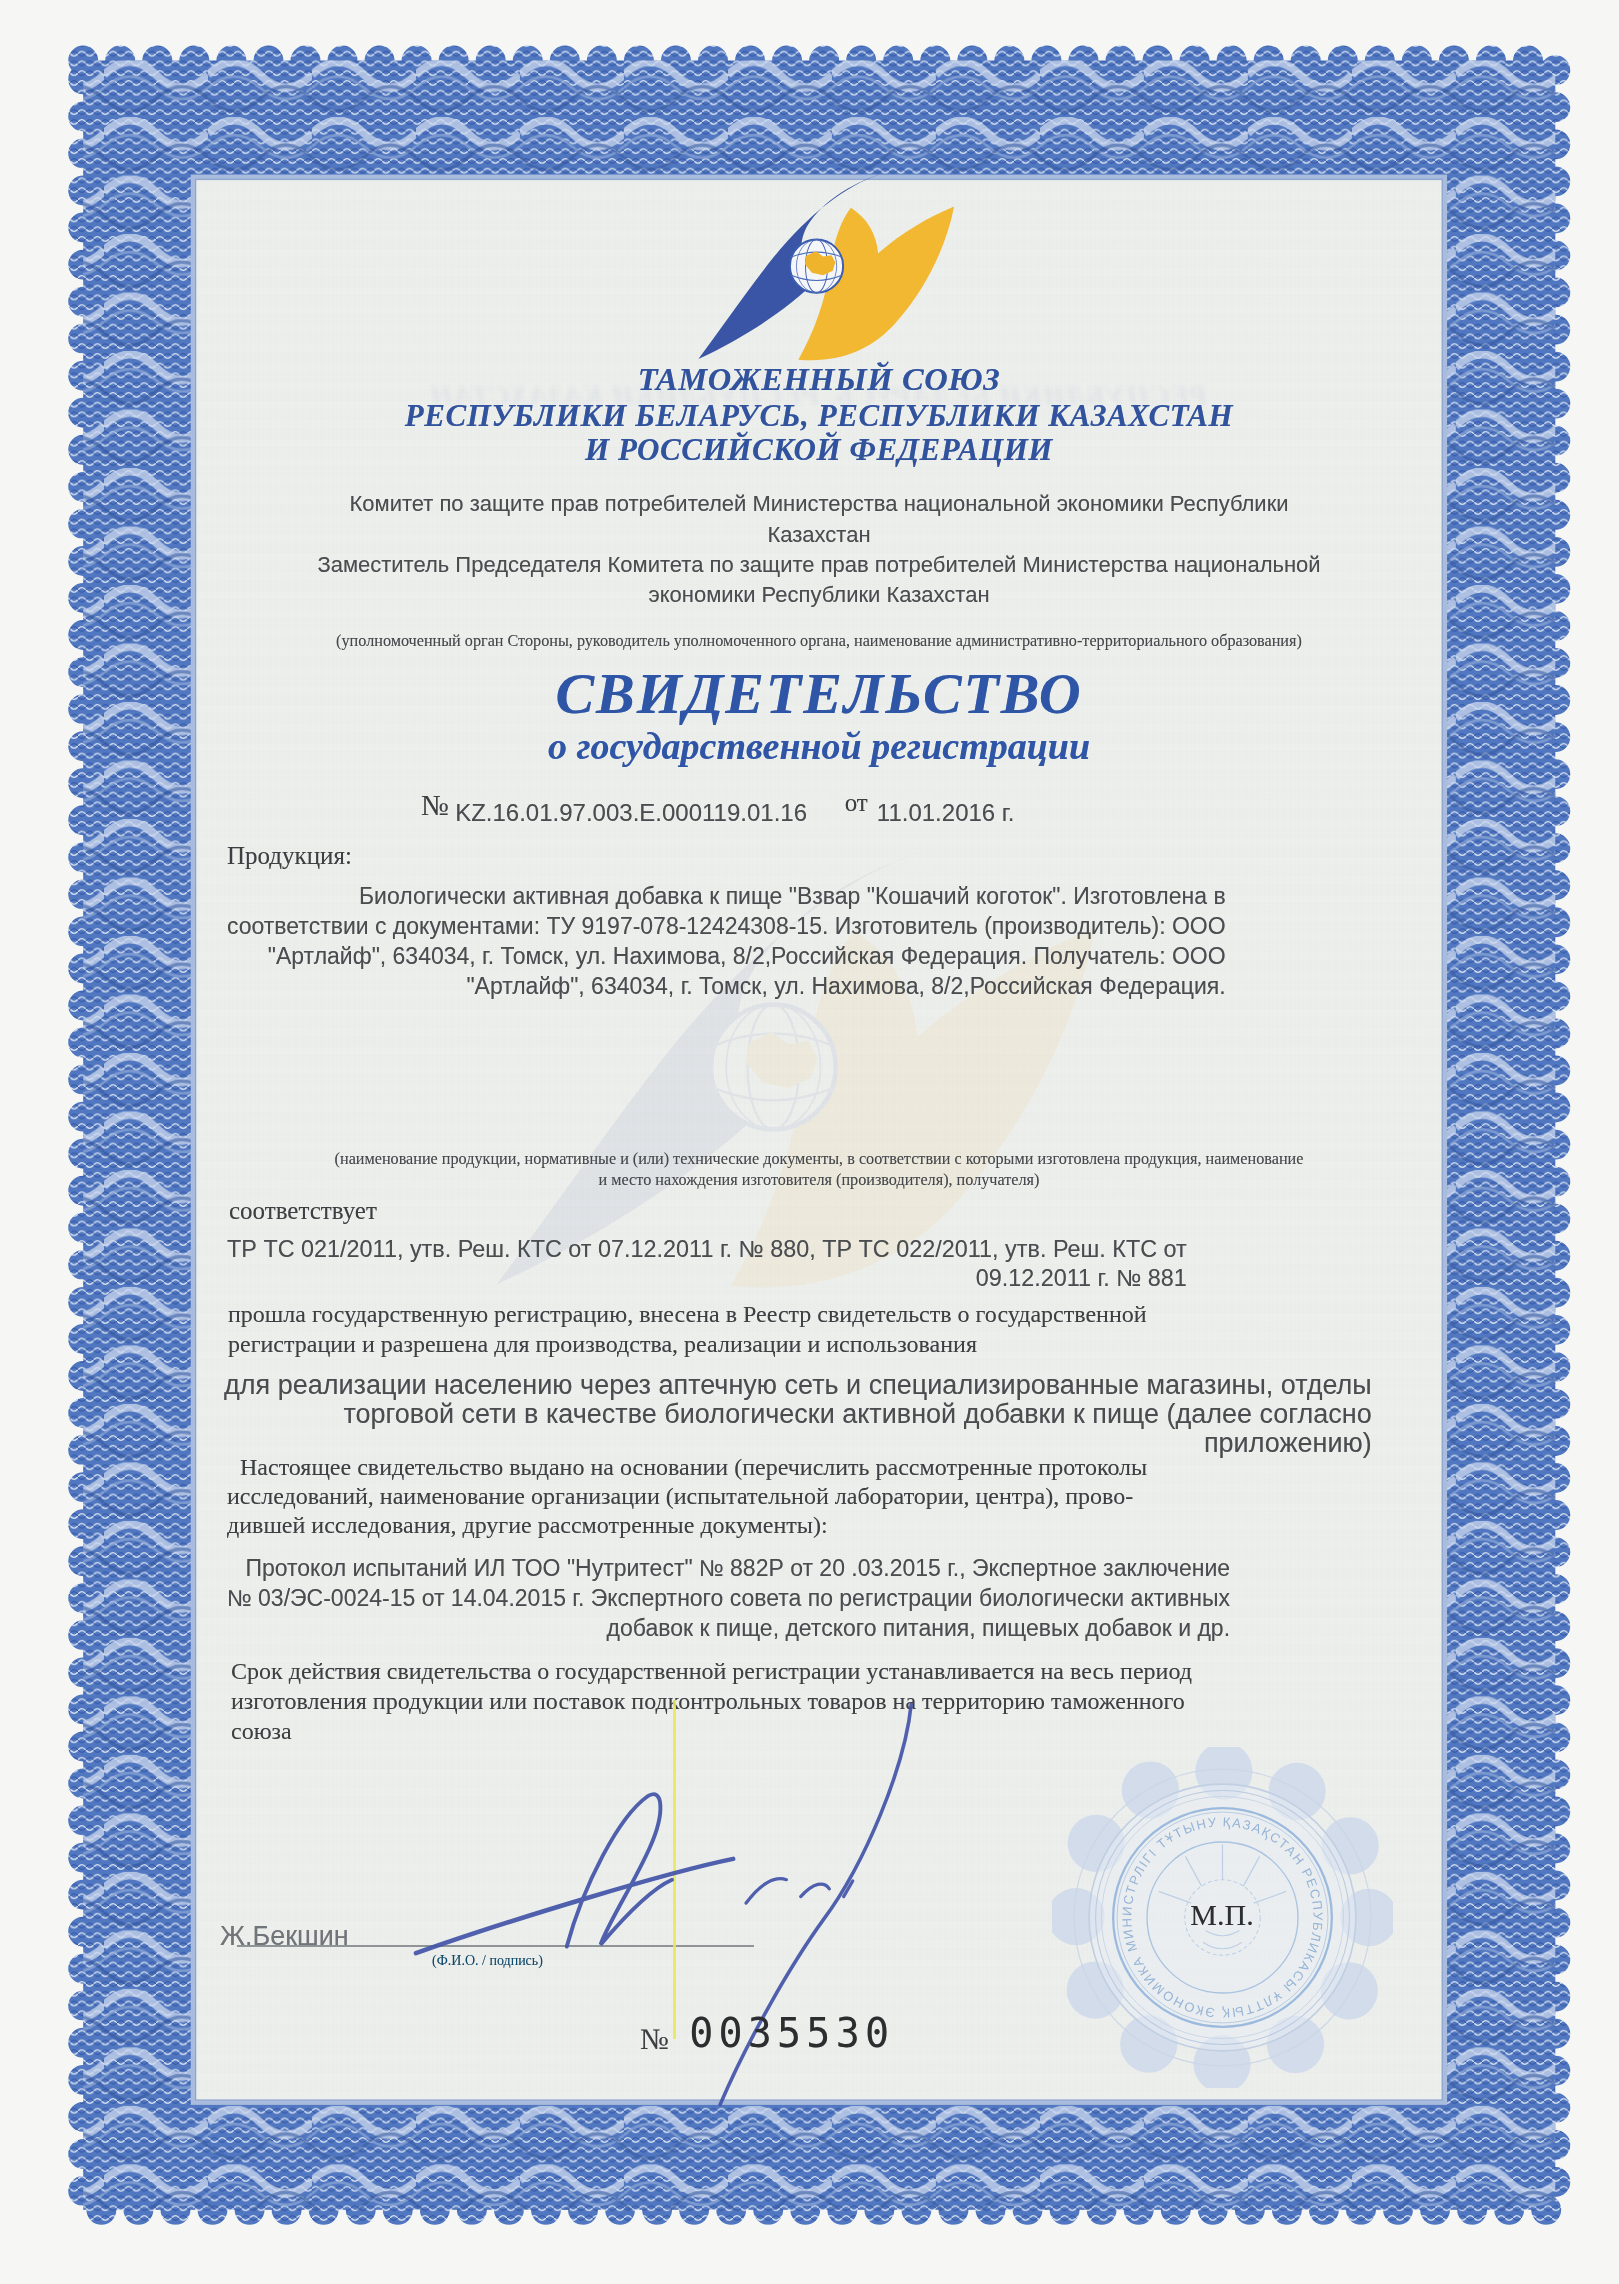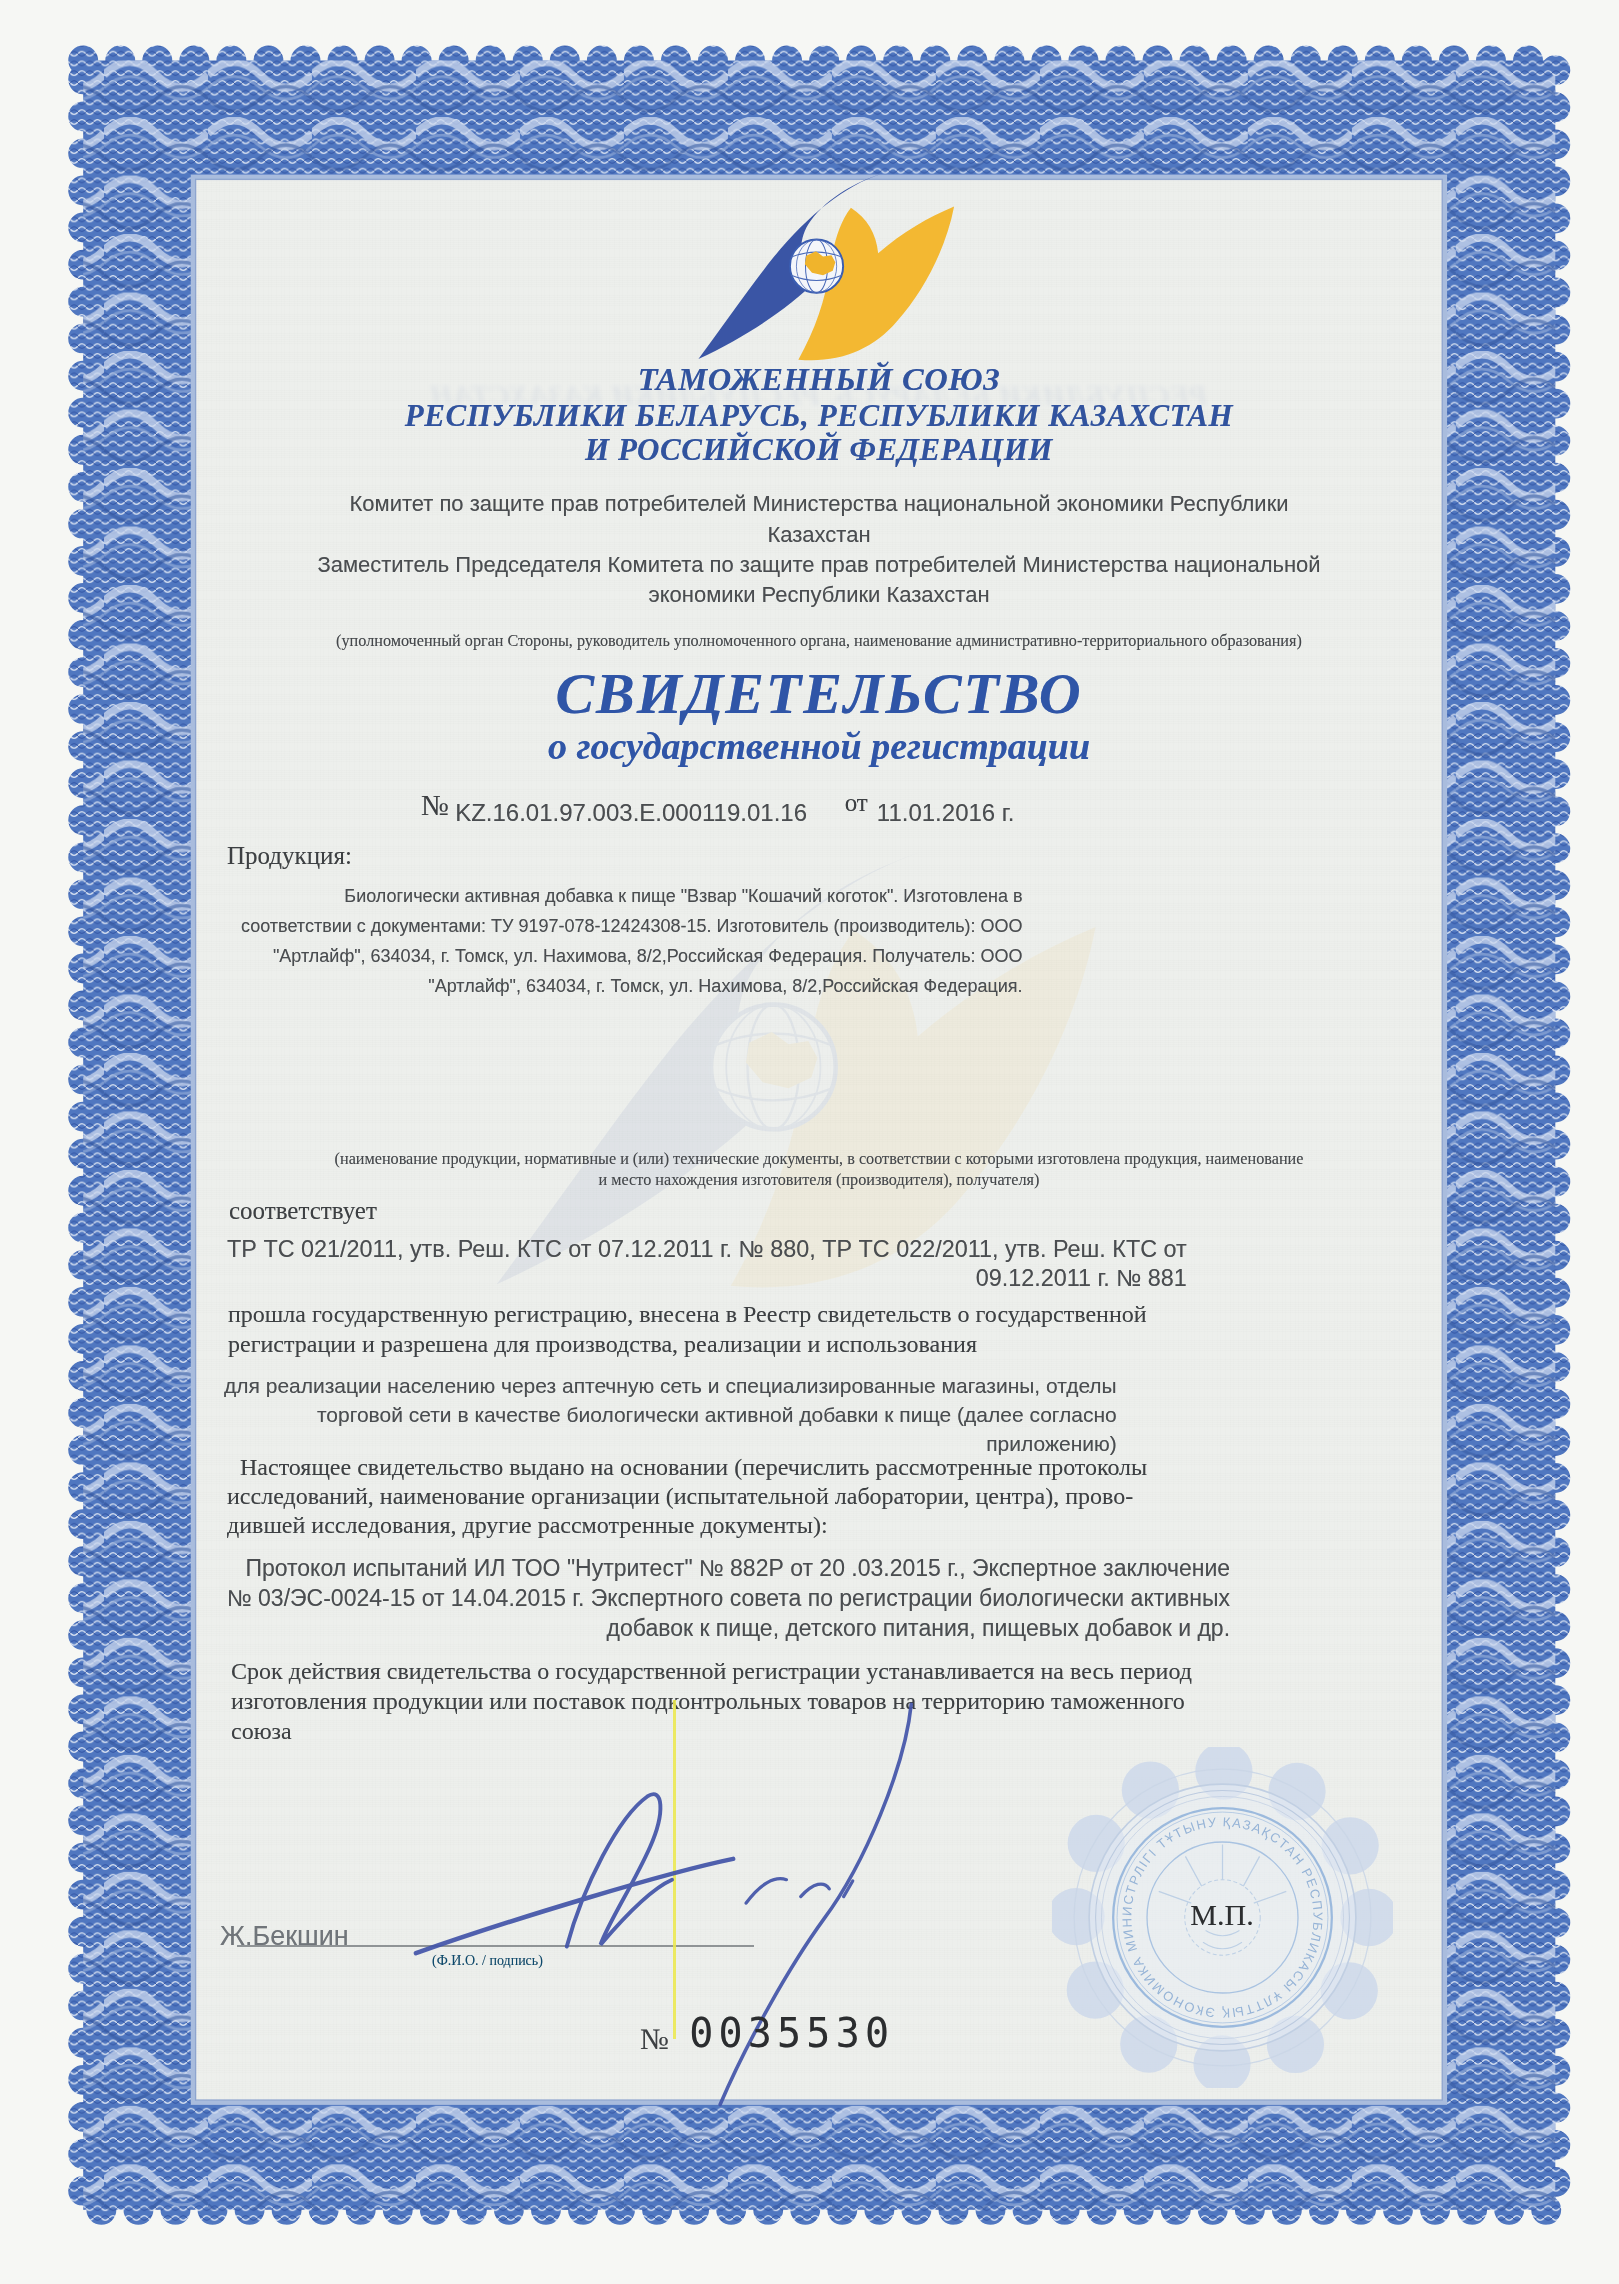--- a/index.html
+++ b/index.html
@@ -93,42 +93,42 @@
   <div class="abs center-line serif bigtitle" style="top:724px;font-size:38px">о государственной регистрации</div>
 
   <div class="abs nowrap" style="left:421px;top:789px">
     <span class="serif soft" style="font-size:29px;vertical-align:top">№</span>
     <span class="sans soft" style="font-size:24px;display:inline-block;transform:translateY(10.4px);margin-left:3.9px">KZ.16.01.97.003.E.000119.01.16</span>
     <span class="serif soft" style="font-size:25px;vertical-align:top;margin-left:35px">от</span>
     <span class="sans soft" style="font-size:24px;display:inline-block;transform:translateY(10.4px);margin-left:6.5px">11.01.2016 г.</span>
   </div>
 
   <div class="abs serif soft nowrap" style="left:227px;top:842px;font-size:25px">Продукция:</div>
-  <div class="abs sans soft lh46" style="left:241px;top:881px;font-size:18px">
+  <div class="abs sans soft lh46" style="left:227px;top:881px;font-size:23px">
     <div class="nowrap">Биологически активная добавка к пище "Взвар "Кошачий коготок". Изготовлена в</div>
     <div class="nowrap">соответствии с документами: ТУ 9197-078-12424308-15. Изготовитель (производитель): ООО</div>
     <div class="nowrap">"Артлайф", 634034, г. Томск, ул. Нахимова, 8/2,Российская Федерация.  Получатель: ООО</div>
     <div class="nowrap">"Артлайф", 634034, г. Томск, ул. Нахимова, 8/2,Российская Федерация.</div>
   </div>
 
   <div class="abs center-line serif soft" style="top:1150px;font-size:16.2px;color:#45484c">(наименование продукции, нормативные и (или) технические документы, в соответствии с которыми изготовлена продукция, наименование</div>
   <div class="abs center-line serif soft" style="top:1171px;font-size:16.2px;color:#45484c">и место нахождения изготовителя (производителя), получателя)</div>
 
   <div class="abs serif soft nowrap" style="left:229px;top:1197px;font-size:25px">соответствует</div>
   <div class="abs sans soft lh45" style="left:227px;top:1235px;font-size:23.4px">
     <div class="nowrap">ТР ТС 021/2011, утв. Реш. КТС от 07.12.2011 г. № 880, ТР ТС 022/2011, утв. Реш. КТС от</div>
     <div class="nowrap">09.12.2011 г. № 881</div>
   </div>
 
   <div class="abs serif soft lh46" style="left:228px;top:1299px;font-size:24px">
     <div class="nowrap">прошла государственную регистрацию, внесена в Реестр свидетельств о государственной</div>
     <div class="nowrap">регистрации и разрешена для производства, реализации и использования</div>
   </div>
 
-  <div class="abs sans soft lh45" style="left:224px;top:1371px;font-size:21px">
+  <div class="abs sans soft lh45" style="left:224px;top:1371px;font-size:27px">
     <div class="nowrap">для реализации населению через аптечную сеть и специализированные магазины, отделы</div>
     <div class="nowrap">торговой сети в качестве биологически активной добавки к пище (далее согласно</div>
     <div class="nowrap">приложению)</div>
   </div>
 
   <div class="abs serif soft lh45" style="left:227px;top:1453px;font-size:24px">
     <div class="nowrap" style="text-indent:13px">Настоящее свидетельство выдано на основании (перечислить рассмотренные протоколы</div>
     <div class="nowrap">исследований, наименование организации  (испытательной лаборатории, центра), прово-</div>
     <div class="nowrap">дившей исследования, другие рассмотренные документы):</div>
   </div>

